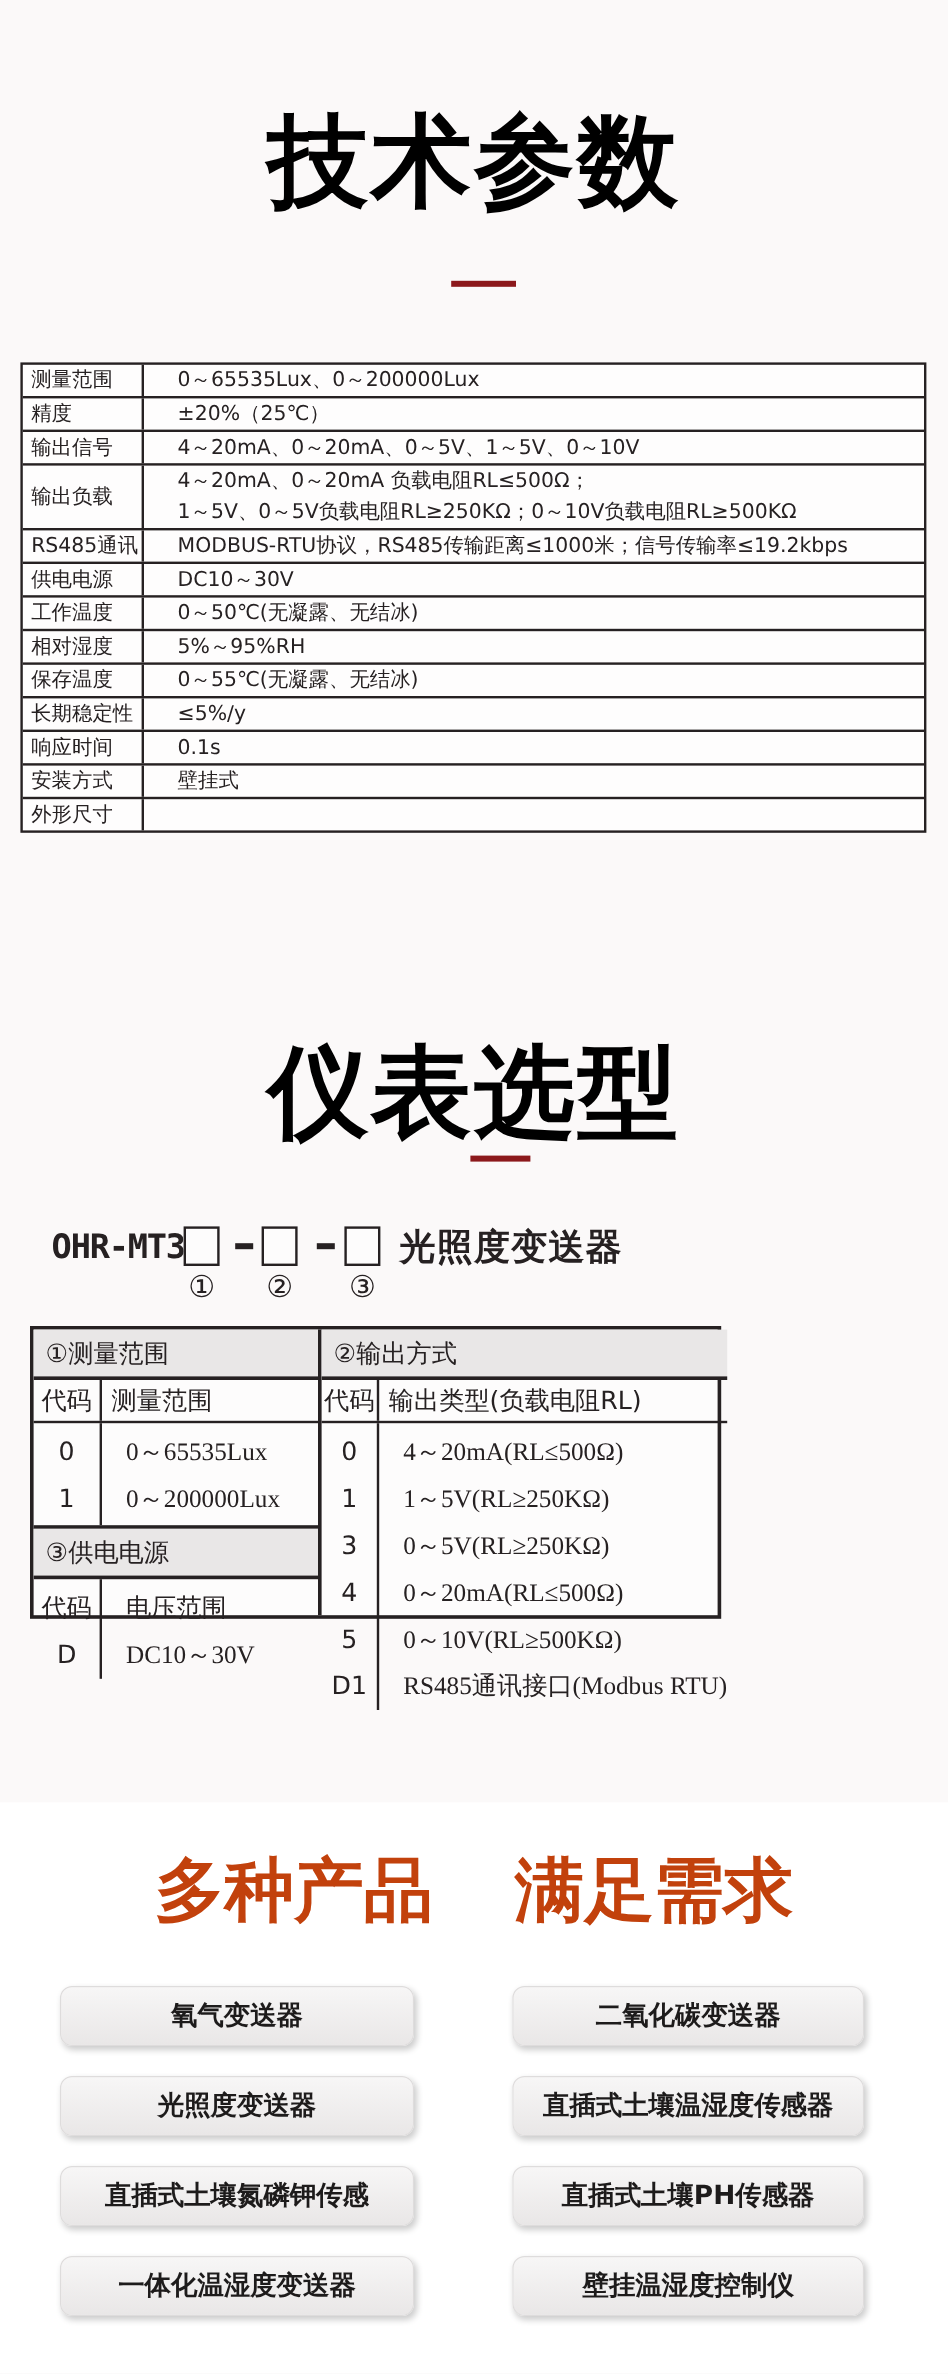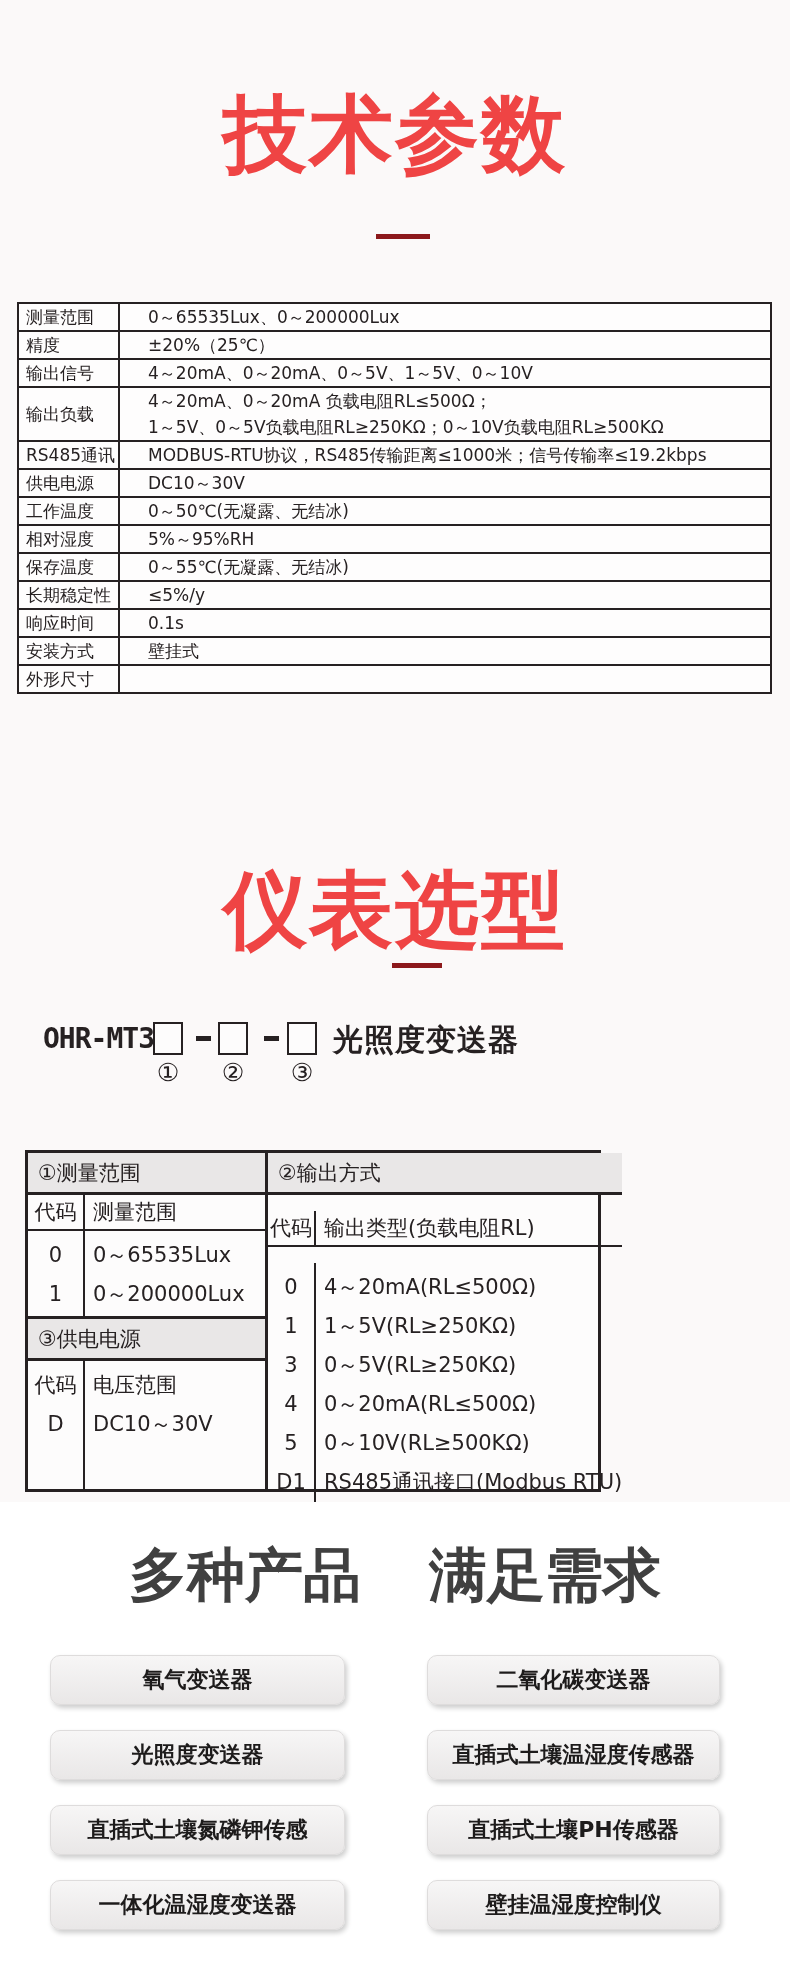--- a/index.html
+++ b/index.html
@@ -2,21 +2,21 @@
 <html><head>
 <meta charset="utf-8">
 <style>
   * { margin:0; padding:0; box-sizing:border-box; }
   html,body { background:#fbf9f9; }
   body { font-family:"DejaVu Sans","Liberation Sans",sans-serif; color:#262122; }
   .page { position:relative; width:790px; height:1978px; background:#fbf9f9; overflow:hidden; margin:0 auto; }
 
   
   .big-title { position:absolute; left:0; width:790px; text-align:center;
-               font-size:84px; font-weight:bold; line-height:1; letter-spacing:2px; color:#ef4444; }
+               font-size:84px; font-weight:bold; line-height:1; letter-spacing:2px; color:#000000; }
   .red-line { position:absolute; height:5px; background:#8c191c; }
 
   
   .spec-table { position:absolute; left:17px; top:302px; width:755px;
                 border:2px solid #262122; background:#fefdfd; }
   .spec-row { display:flex; border-bottom:2px solid #262122; font-size:17px; }
   .spec-row:last-child { border-bottom:none;gap:40px; }
   .spec-label { width:101px; flex:0 0 101px; border-right:2px solid #262122;
                 padding-left:7px; display:flex; align-items:center; line-height:26px; }
   .spec-value { flex:1; padding-left:28px; display:flex; flex-direction:column; justify-content:center; }
@@ -25,42 +25,42 @@
   
   .model-prefix { position:absolute; left:43px; top:1022px; font-family:"DejaVu Sans Mono","Liberation Mono",monospace;
                   font-weight:bold; font-size:28px; letter-spacing:-1px; line-height:33px; }
   .model-box { position:absolute; top:1022px; width:30px; height:33px; border:2px solid #262122; background:#fdfcfc; }
   .model-dash { position:absolute; top:1036px; width:15px; height:5px; background:#262122; }
   .model-suffix { position:absolute; left:333px; top:1023px; font-size:30px; font-weight:bold;
                   letter-spacing:1px; line-height:33px; }
   .model-num { position:absolute; top:1058px; width:32px; text-align:center; font-size:25px; color:#262122; }
 
   
-  .sel-table { position:absolute; left:25px; top:1105px; width:576px; height:342px;
-               border:3px solid #262122; background:#fdfcfc; display:flex; font-size:21px;margin-top:45px; }
+  .sel-table { position:absolute; left:25px; top:1105px; width:576px; height:244px;
+               border:3px solid #262122; background:#fdfcfc; display:flex; font-size:21px; }
   .sel-left { width:240px; flex:0 0 240px; border-right:3px solid #262122; display:flex; flex-direction:column; }
-  .sel-right { flex:1; display:flex; flex-direction:column;gap:16px; }
+  .sel-right { flex:1; display:flex; flex-direction:column; }
   .sel-header { height:42px; flex:0 0 42px; background:#e9e7e7; border-bottom:3px solid #262122;
                 display:flex; align-items:center; padding-left:10px; }
   .sel-subrow { height:36px; flex:0 0 36px; border-bottom:2px solid #262122; display:flex; }
   .sel-code-h { border-right:2px solid #262122; display:flex; align-items:center; justify-content:center; }
   .w57 { width:57px; flex:0 0 57px; }
   .w48 { width:48px; flex:0 0 48px; }
   .sel-val-h { flex:1; display:flex; align-items:center; padding-left:8px; white-space:nowrap; }
   .sel-body { display:flex; }
   .sel-body-top { height:88px; flex:0 0 88px; border-bottom:3px solid #262122; }
   .sel-body-grow { flex:1; }
   .sel-codes { border-right:2px solid #262122; text-align:center; padding-top:5px; }
-  .sel-vals { flex:1; padding-left:8px; padding-top:5px; }
+  .sel-vals { flex:1; padding-left:20px; padding-top:5px;font-family:Liberation Serif, serif; }
   .sel-codes div, .sel-vals div { height:39px; line-height:39px; white-space:nowrap; }
 
   
   .bottom-panel { position:absolute; left:0; top:1502px; width:790px; height:476px; background:#ffffff; }
   .products-title { position:absolute; top:44px; left:0; width:790px; display:flex; justify-content:center;
-                    gap:68px; font-size:58px; font-weight:bold; line-height:1; color:#404040; }
+                    gap:68px; font-size:58px; font-weight:bold; line-height:1; color:#c2410c; }
   .btn-col { position:absolute; display:flex; flex-direction:column; gap:25px; }
   .btn-col.left  { left:50px;  top:153px; width:295px; }
   .btn-col.right { left:427px; top:153px; width:293px; }
   .product-btn { height:50px; border-radius:10px; border:1px solid #dedcdc;
                  background:linear-gradient(#f7f6f6,#e9e7e7);
                  box-shadow:2px 3px 5px rgba(0,0,0,0.20);
                  display:flex; align-items:center; justify-content:center;
                  font-size:22px; font-weight:bold; color:#1d1b1b; cursor:pointer; white-space:nowrap; }
 </style>
 </head>

